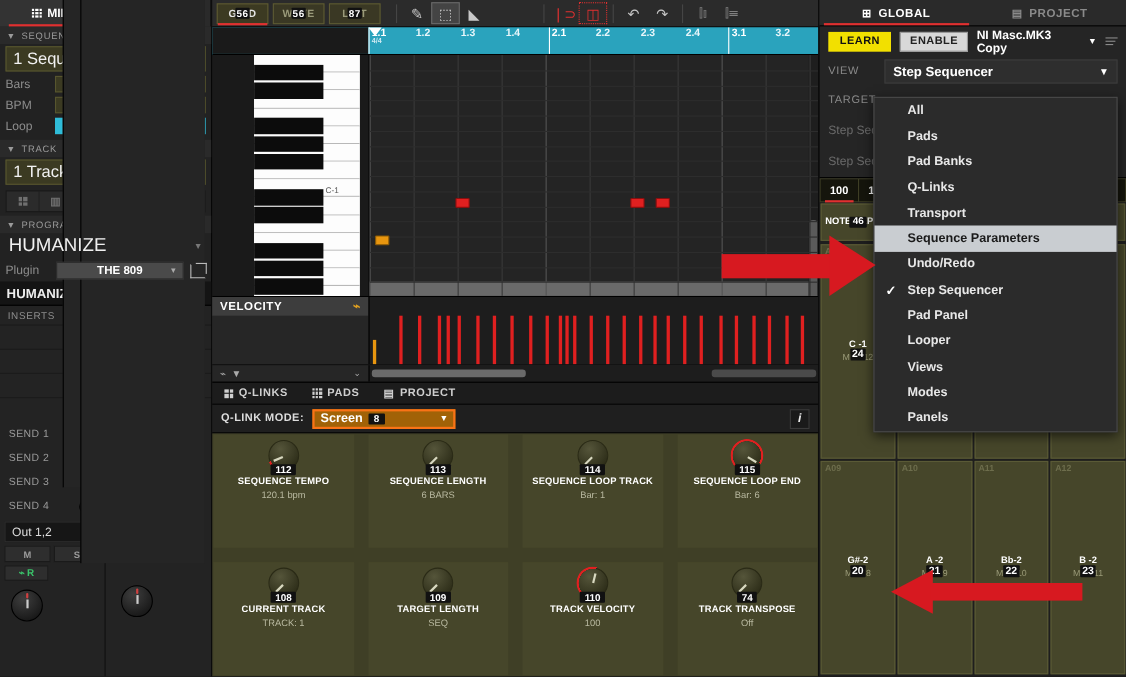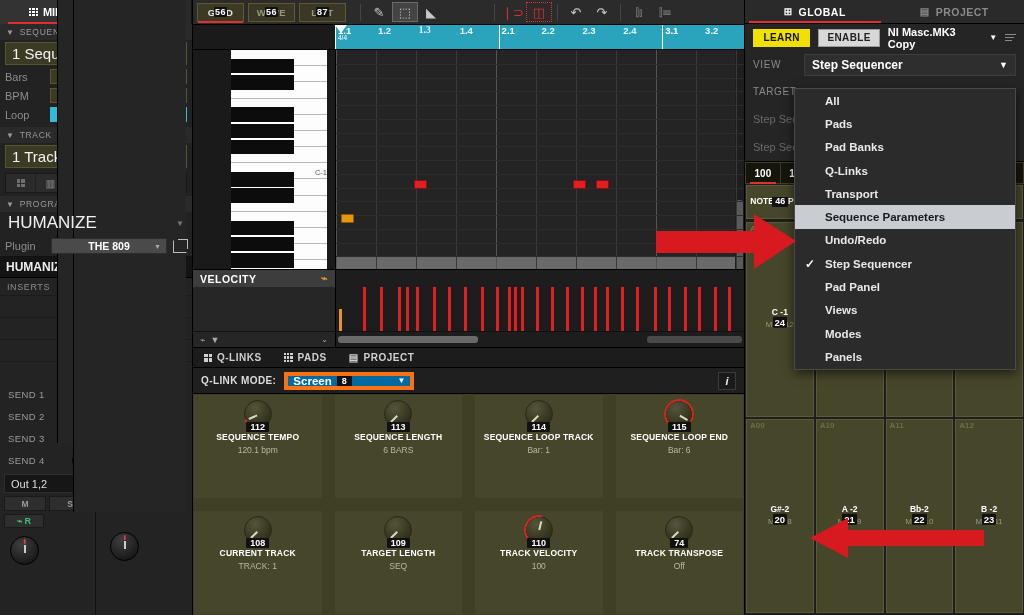--- a/index.html
+++ b/index.html
@@ -105,21 +105,21 @@
   .rtick.major { border-left:1px solid #fff; }
   .rtick.minor { color:#e8f6fa; }
   .rtick .sub { display:block; font-size:6.5px; color:#cfeaf2; margin-top:-2px; }
   .playhead { position:absolute; left:0; top:0; width:0; height:0; border-left:6px solid transparent;
               border-right:6px solid transparent; border-top:8px solid #fff; z-index:4; }
 
   .editor { flex:1; display:flex; position:relative; overflow:hidden; }
   .keys { width:142px; background:#1a1a1a; position:relative; display:flex; }
   .keyboard { position:absolute; left:38px; right:8px; top:0; bottom:0; background:#fff; }
   .wkey { position:absolute; left:0; right:0; border-bottom:1px solid #b8b8b8; background:#fdfdfd; }
-  .wkey span { position:absolute; right:0; bottom:1px; font-size:7.5px; color:#555; }
+  .wkey span { position:absolute; right:19px; bottom:1px; font-size:7.5px; color:#555; }
   .bkey { position:absolute; left:0; width:66%; background:#0c0c0c; }
   .grid { flex:1; position:relative; background:#242424; border-left:1px solid #000; }
   .gcol { position:absolute; top:0; bottom:0; width:1px; background:#3a3a3a; }
   .gcol.bar { background:#555; }
   .grow { position:absolute; left:0; right:0; height:1px; background:#2d2d2d; }
   .note { position:absolute; height:9px; background:#e02020; border:1px solid #8a0f0f; border-radius:1px; }
   .note.sel { background:#e8960f; border-color:#8a5a06; }
   .lastrow { position:absolute; left:0; right:0; bottom:0; height:13px; background:#6a6a6a; }
   .vscroll { position:absolute; right:0; top:0; bottom:0; width:9px; background:#1e1e1e; }
   .vthumb { position:absolute; right:1px; width:7px; background:#5a5a5a; border-radius:3px; }
@@ -137,21 +137,21 @@
   .hs-left { width:142px; display:flex; align-items:center; padding:0 7px; gap:5px; color:#aaa; font-size:9px;}
   .hs-left .cvr { margin-left:auto; font-size:8px;}
   .hs-body { flex:1; display:flex; align-items:center; background:#1d1d1d; border-left:1px solid #000; padding:0 2px; gap:2px;}
   .hthumb { height:7px; background:#6a6a6a; border-radius:3px; }
 
   .qtabs { height:21px; background:#1c1c1c; display:flex; align-items:center; border-top:1px solid #000; border-bottom:1px solid #000; }
   .qtab { display:flex; align-items:center; gap:5px; padding:0 11px; height:100%;
           font-size:10px; font-weight:bold; letter-spacing:.5px; color:#cfcfcf; }
   .qmode { height:26px; background:#1f1f1f; display:flex; align-items:center; padding:0 8px; gap:8px; border-bottom:1px solid #000;}
   .qmode .lbl { font-size:10px; font-weight:bold; color:#ddd; letter-spacing:.4px; }
-  .qmode-sel { width:130px; height:18px; background:#0369a1; border:4px solid #f97316; display:flex;
+  .qmode-sel { width:130px; height:18px; background:#a16207; border:2px solid #f97316; display:flex;
                align-items:center; padding:0 5px; gap:5px; color:#fff; font-size:11.5px; font-weight:bold; }
   .qmode-sel .nbx { background:#111; color:#fff; font-size:9px; padding:0 5px; border-radius:1px; }
   .qmode-sel .cv { margin-left:auto; font-size:8px; }
   .info-i { margin-left:auto; width:18px; height:18px; background:#1a1a1a; border:1px solid #3a3a3a;
             display:flex; align-items:center; justify-content:center; color:#eee; font-weight:bold; font-style:italic; font-size:11px;}
 
   .qgrid { flex:1; display:grid; grid-template-columns:repeat(4,1fr); background:#3f3f26; gap:13px; padding:1px; overflow:hidden; }
   .qcell { background:#46462a; display:flex; flex-direction:column; align-items:center; padding-top:5px; position:relative; }
   .qknob { width:28px; height:28px; border-radius:50%; background:radial-gradient(circle at 38% 28%,#55553a,#22220f);
            border:1px solid #2a2a16; position:relative; }
@@ -442,21 +442,21 @@
       <div class="tbtn" style="color:#808080;font-size:11px;">⫿⫾</div>
       <div class="tbtn" style="color:#808080;font-size:11px;">⫿☰</div>
     </div>
 
     <div class="ruler">
       <div class="rpad"></div>
       <div class="rbody" id="ruler-body">
         <div class="playhead"></div>
       <div class="rtick major" style="left: 0px;">1.1<span class="sub">4/4</span></div>
           <div class="rtick minor" style="left: 40.9px;">1.2</div>
-          <div class="rtick minor" style="left: 81.8px; font-family: Liberation Serif, serif;">1.3</div>
+          <div class="rtick minor" style="left: 81.8px;">1.3</div>
           <div class="rtick minor" style="left: 122.7px;">1.4</div>
           <div class="rtick major" style="left: 163.6px;">2.1</div>
           <div class="rtick minor" style="left: 204.5px;">2.2</div>
           <div class="rtick minor" style="left: 245.4px;">2.3</div>
           <div class="rtick minor" style="left: 286.3px;">2.4</div>
           <div class="rtick major" style="left: 327.2px;">3.1</div>
           <div class="rtick minor" style="left: 368.1px;">3.2</div>
         </div>
     </div>
 
@@ -759,20 +759,23 @@
           <span>Undo/Redo</span>
         </div>
         <div class="dd-item">
           <span class="chk">✓</span>
           <span>Step Sequencer</span>
         </div>
         <div class="dd-item">
           <span>Pad Panel</span>
         </div>
         <div class="dd-item">
+          <span>Looper</span>
+        </div>
+        <div class="dd-item">
           <span>Views</span>
         </div>
         <div class="dd-item">
           <span>Modes</span>
         </div>
         <div class="dd-item">
           <span>Panels</span>
         </div>
       </div>
 

